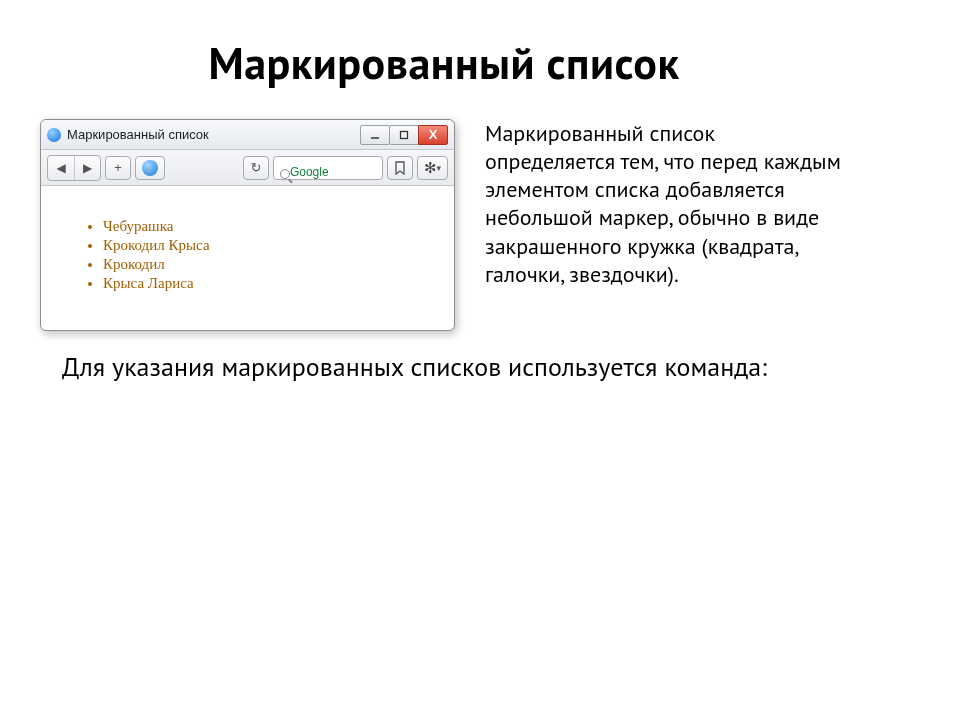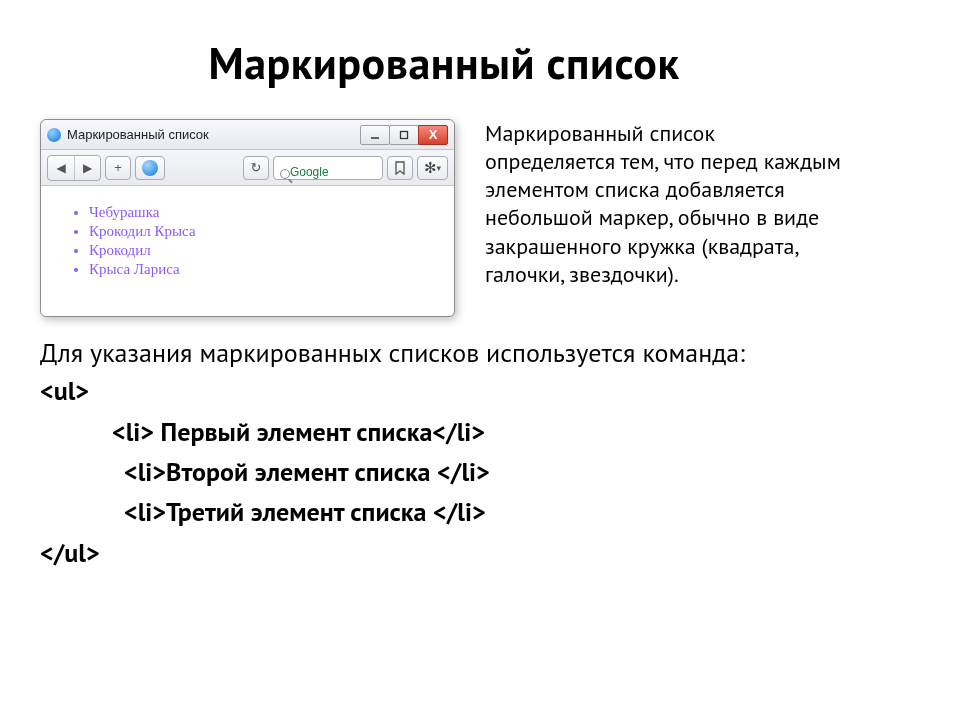--- a/index.html
+++ b/index.html
@@ -35,20 +35,21 @@
     font-size: 22px;
     font-weight: 400;
     line-height: 1.28;
     flex: 1;
   }
   .para2 {
     font-size: 26px;
     font-weight: 400;
     line-height: 1.40;
     margin-top: 18px;
+    margin-left: 22px;
   }
   .code-block {
     font-size: 26px;
     font-weight: 700;
     line-height: 1.55;
   }
   .code-indent { padding-left: 72px; }
   .code-indent2 { padding-left: 84px; }
 
   
@@ -157,25 +158,25 @@
   }
   .gear { font-size: 15px; color: #444; }
 
   .content-area {
     background: #fff;
     padding: 14px 14px 20px 14px;
     border-radius: 0 0 6px 6px;
     min-height: 130px;
   }
   .content-list {
-    margin: 4px;
+    margin: 18px;
     padding-left: 30px;
     font-family: "Times New Roman", Times, serif;
     font-size: 15px;
-    color: #8b5cf6;
+    color: #a16207;
   }
   .content-list li { margin: 2px 0; }
   [data-bind] { white-space: pre-wrap; }
 </style>
 </head>
 <body>
 
 <div class="slide">
 
   <div class="title" data-bind="title">Маркированный список</div>
@@ -232,21 +233,14 @@
           <li data-bind="browser.list_items.3">Крыса Лариса</li>
         </ul>
       </div>
     </div>
 
     <div class="para1" data-bind="paragraph1">Маркированный список определяется тем, что перед каждым элементом списка добавляется небольшой маркер, обычно в виде закрашенного кружка (квадрата, галочки, звездочки).</div>
   </div>
 
   <div class="para2" data-bind="paragraph2">Для указания маркированных списков используется команда:</div>
 
-  <div class="code-block">
-    <div data-bind="code.open">&lt;ul&gt;</div>
-    <div class="code-indent" data-bind="code.li1">&lt;li&gt; Первый элемент списка&lt;/li&gt;</div>
-    <div class="code-indent2" data-bind="code.li2">&lt;li&gt;Второй элемент списка &lt;/li&gt;</div>
-    <div class="code-indent2" data-bind="code.li3">&lt;li&gt;Третий элемент списка &lt;/li&gt;</div>
-    <div data-bind="code.close">&lt;/ul&gt;</div>
-  </div>
 
 </div>
 
 </body></html>

